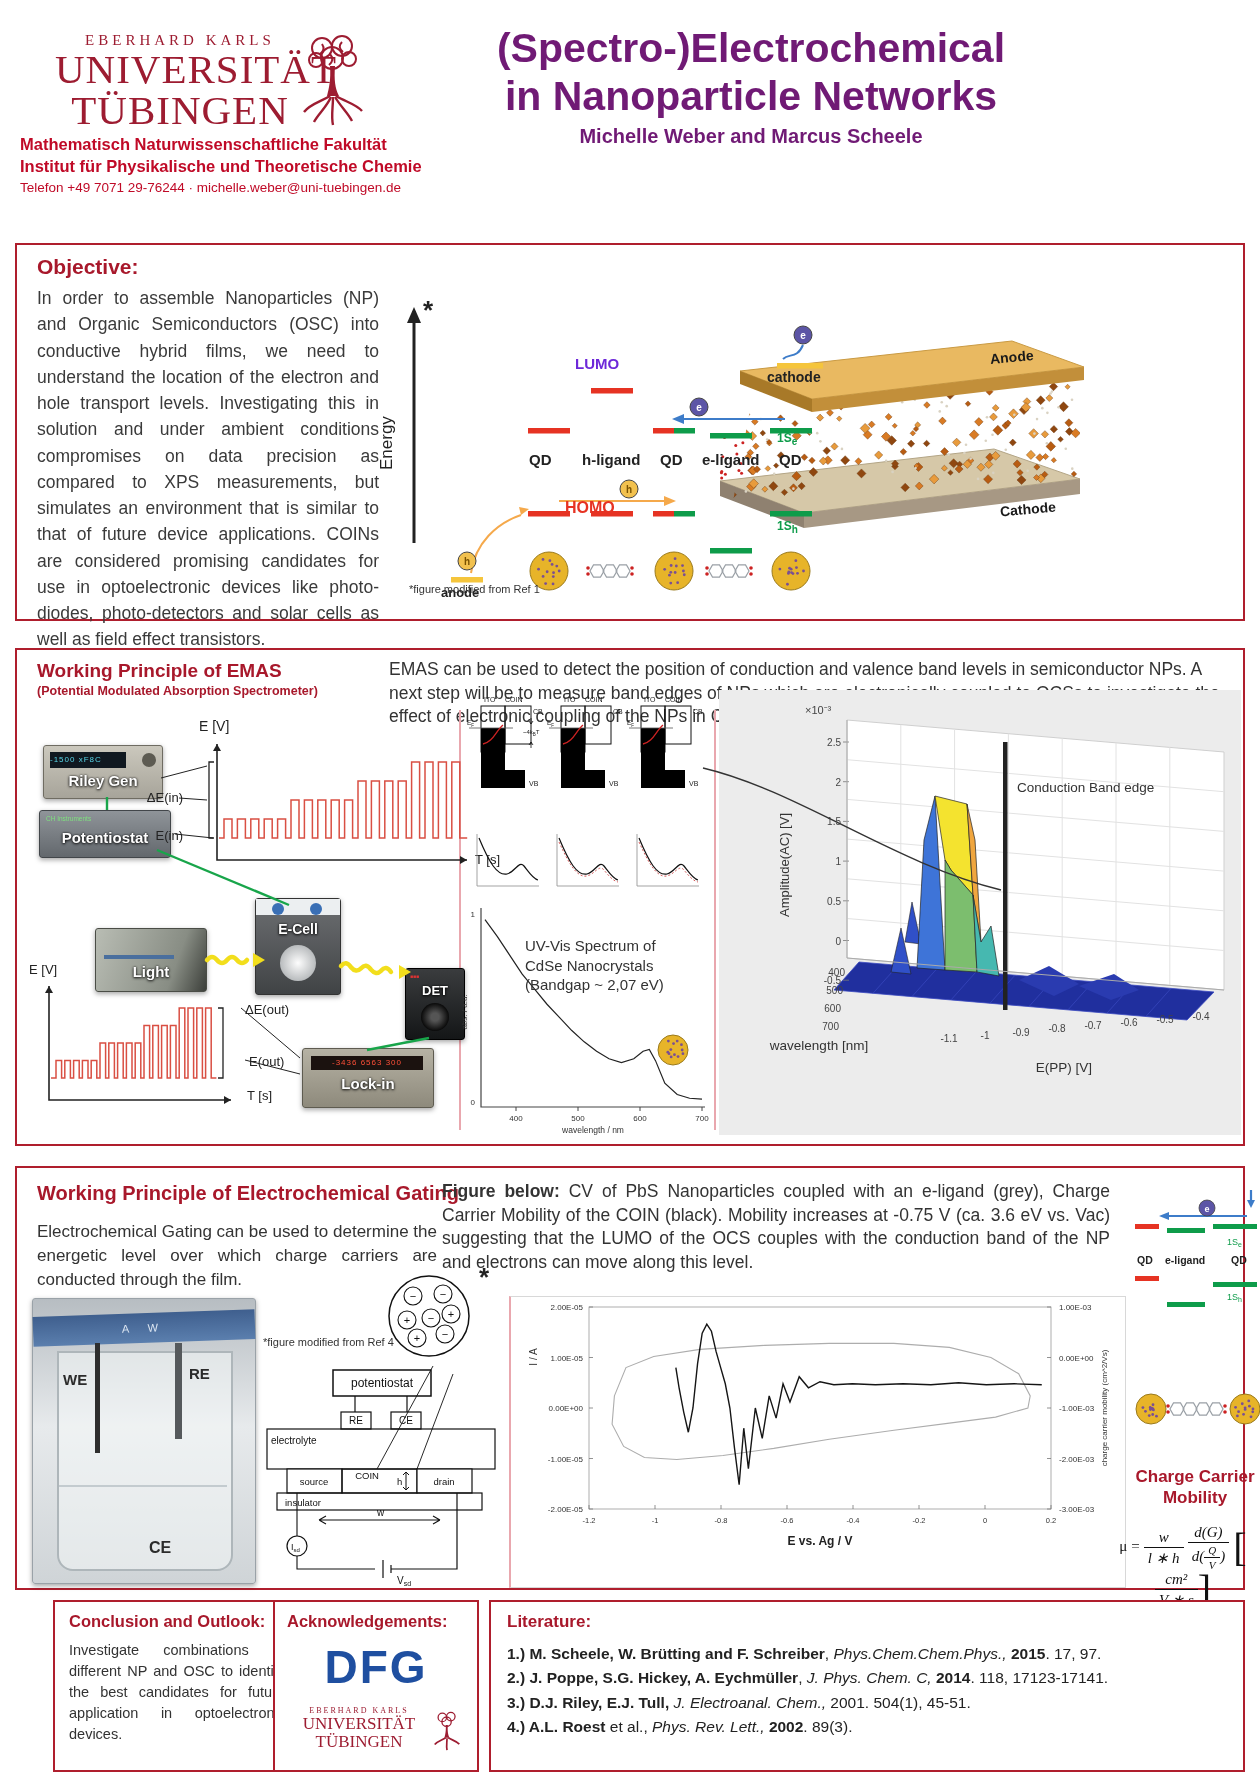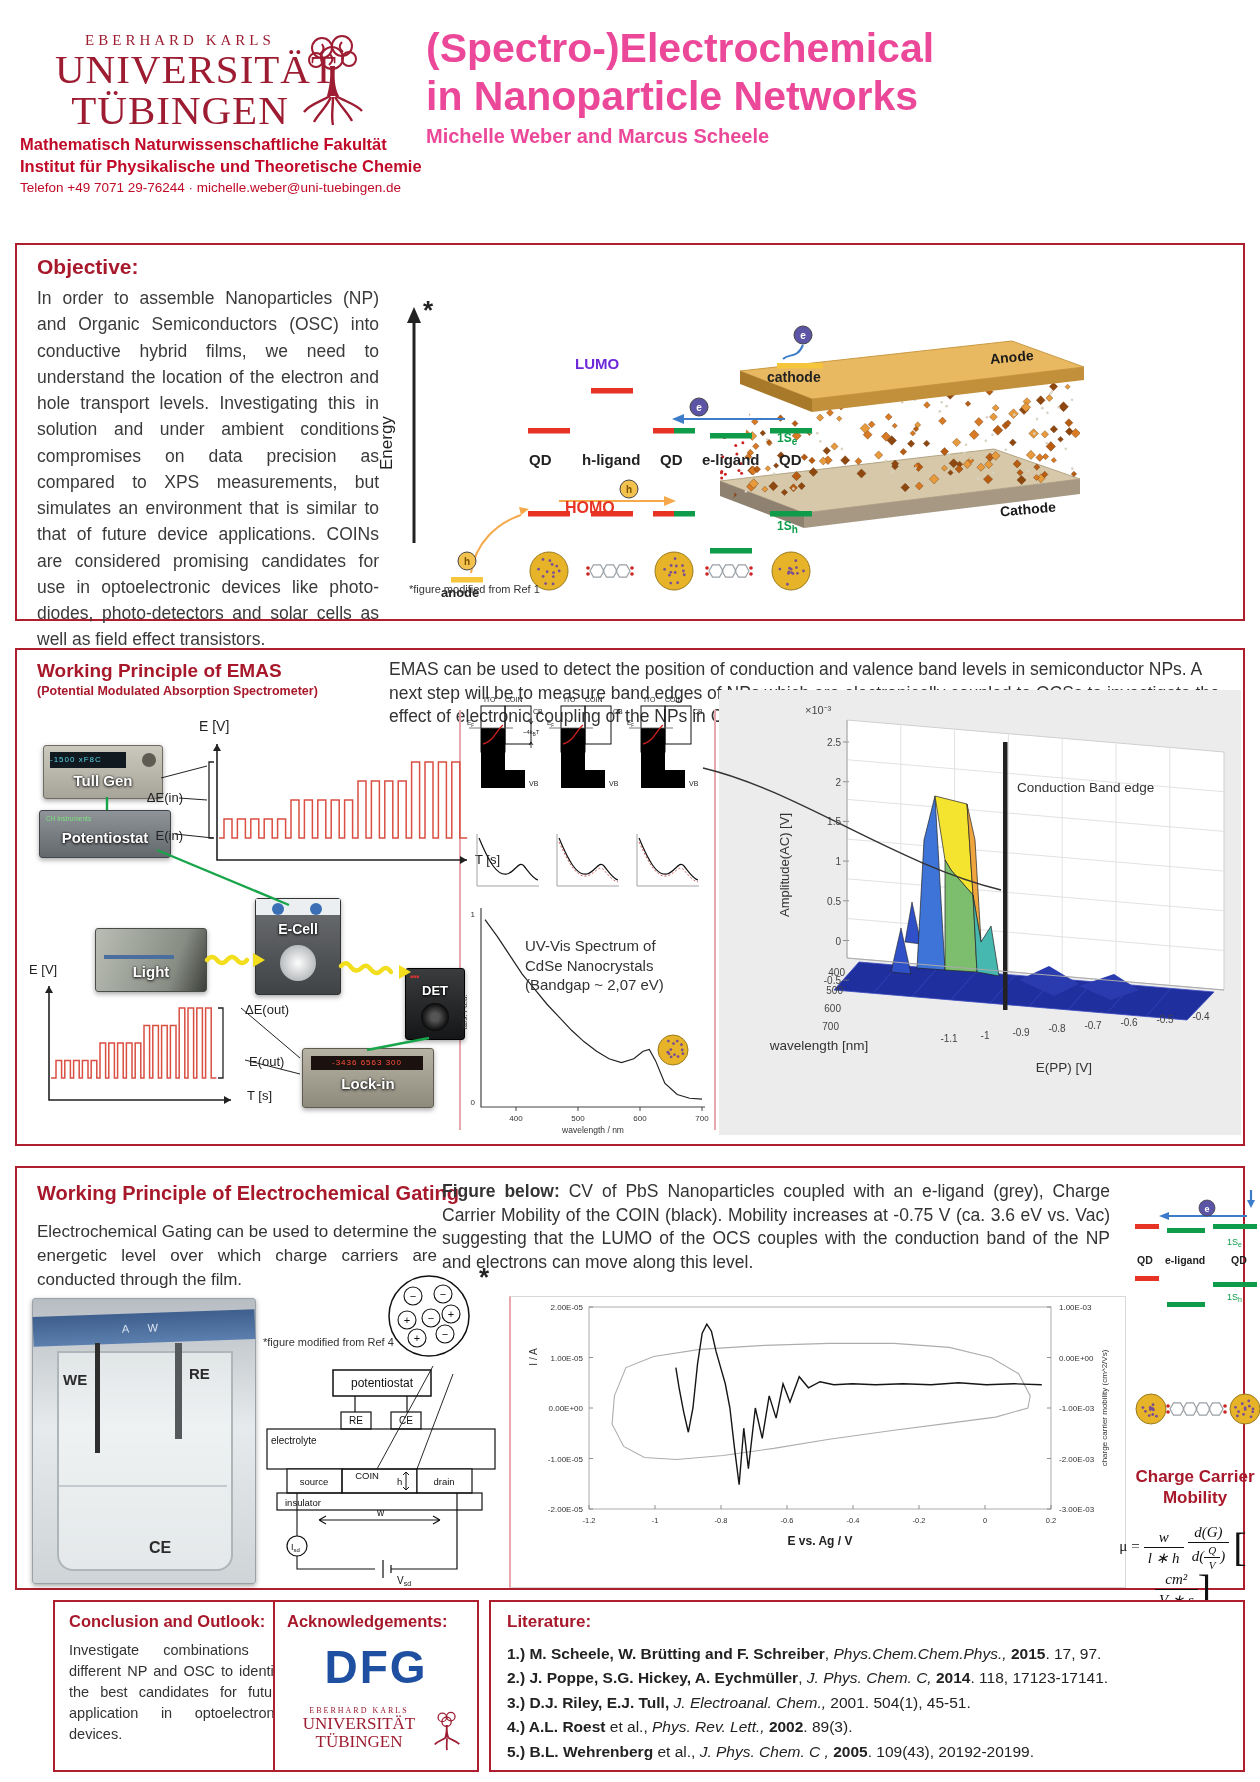--- a/index.html
+++ b/index.html
@@ -48,21 +48,21 @@
         <path d="M33,67 C33,78 31,86 33,95"></path>
           <path d="M35,67 C41,77 48,83 52,91"></path>
         <path d="M36,66 C46,72 56,74 62,81"></path>
       </g>
     </svg>
     <div class="abs" style="left:20px;top:135px;width:420px;">
       <div style="font-size:16.5px;font-weight:bold;color:#C00A27;">Mathematisch Naturwissenschaftliche Fakultät</div>
       <div style="font-size:16.5px;font-weight:bold;color:#C00A27;margin-top:3px;">Institut für Physikalische und Theoretische Chemie</div>
       <div style="font-size:13.5px;color:#C00A27;margin-top:4px;">Telefon +49 7071 29-76244 · michelle.weber@uni-tuebingen.de</div>
     </div>
-    <div class="abs" style="left:426px;top:24px;width:700px;color:#ec4899;">
+    <div class="abs" style="left:401px;top:24px;width:700px;text-align:center;color:#701a75;">
       <div style="font-size:41px;font-weight:bold;line-height:1.18;">(Spectro-)Electrochemical</div>
       <div style="font-size:41px;font-weight:bold;line-height:1.18;">in Nanoparticle Networks</div>
       <div style="font-size:20px;font-weight:bold;margin-top:4px;">Michelle Weber and Marcus Scheele</div>
     </div>
   </div>
 
   <div class="box" style="left:15px;top:243px;width:1230px;height:378px;">
     <h2 class="rh abs" style="left:20px;top:10px;font-size:21px;">Objective:</h2>
     <p class="just abs" style="left:20px;top:40px;width:342px;font-size:17.5px;line-height:1.5;">In order to assemble Nanoparticles (NP) and Organic Semiconductors (OSC) into conductive hybrid films, we need to understand the location of the electron and hole transport levels. Investigating this in solution and under ambient conditions compromises on data precision as compared to XPS measurements, but simulates an environment that is similar to that of future device applications. COINs are considered promising candidates for use in optoelectronic devices like photo-diodes, photo-detectors and solar cells as well as field effect transistors.</p>
 
@@ -379,21 +379,21 @@
     <h2 class="rh abs" style="left:20px;top:10px;font-size:19px;">Working Principle of EMAS</h2>
     <div class="rh abs" style="left:20px;top:34px;font-size:12.5px;">(Potential Modulated Absorption Spectrometer)</div>
     <p class="abs" style="left:372px;top:8px;width:845px;font-size:17.5px;line-height:1.35;color:#333;">EMAS can be used to detect the position of conduction and valence band levels in semiconductor NPs. A next step will be to measure band edges of NPs which are electronically coupled to OCSs to investigate the effect of electronic coupling of the NPs in COINs.</p>
 
     <div class="abs" style="left:442px;top:60px;width:1.5px;height:420px;background:#E9A7AE;"></div>
     <div class="abs" style="left:697px;top:60px;width:1.5px;height:420px;background:#E9A7AE;"></div>
 
     <div class="photo" style="left:26px;top:95px;width:118px;height:52px;background:linear-gradient(#cbc8bd,#a7a49a);border:1px solid #6f6c62;">
       <div class="abs" style="left:6px;top:6px;width:76px;height:16px;background:#101820;color:#58D6E8;font-size:8px;line-height:16px;letter-spacing:1px;">-1500  xF8C</div>
       <div class="abs" style="right:6px;top:7px;width:14px;height:14px;border-radius:50%;background:#5d5b52;"></div>
-      <span class="plabel" style="top:26px;font-size:15px;">Tull Gen</span>
+      <span class="plabel" style="top:26px;font-size:15px;">Riley Gen</span>
     </div>
     <div class="photo" style="left:22px;top:160px;width:130px;height:46px;background:linear-gradient(#8f9499,#63686d);border:1px solid #42464a;">
       <div class="abs" style="left:6px;top:4px;font-size:6.5px;color:#7fe07f;">CH Instruments</div>
       <span class="plabel" style="top:18px;font-size:15px;">Potentiostat</span>
     </div>
     <div class="photo" style="left:78px;top:278px;width:110px;height:62px;background:linear-gradient(110deg,#b9bdb4,#888d84 70%,#3c3f3a);border:1px solid #4a4d46;">
       <div class="abs" style="left:8px;top:26px;width:70px;height:4px;background:#4a6f9e;"></div>
       <span class="plabel" style="top:34px;font-size:15px;">Light</span>
     </div>
     <div class="photo" style="left:238px;top:248px;width:84px;height:95px;background:linear-gradient(#6d6f72,#404345);border:1px solid #333;">
@@ -822,17 +822,16 @@
     </svg>
   </div>
 
   <div class="box" style="left:489px;top:1600px;width:756px;height:172px;">
     <h3 class="rh abs" style="left:16px;top:10px;font-size:17px;">Literature:</h3>
     <div id="lit-list" class="abs" style="left:16px;top:40px;width:724px;font-size:15.5px;line-height:1.58;color:#222;">
         <div><span style="font-weight: bold;">1.) M. Scheele, W. Brütting and F. Schreiber</span><span>, </span><span style="font-style: italic;">Phys.Chem.Chem.Phys., </span><span style="font-weight: bold;">2015</span><span>. 17, 97.</span></div>
         <div><span style="font-weight: bold;">2.) J. Poppe, S.G. Hickey, A. Eychmüller</span><span>, </span><span style="font-style: italic;">J. Phys. Chem. C, </span><span style="font-weight: bold;">2014</span><span>. 118, 17123-17141.</span></div>
         <div><span style="font-weight: bold;">3.) D.J. Riley, E.J. Tull, </span><span style="font-style: italic;">J. Electroanal. Chem., </span><span style="font-weight: normal;">2001</span><span>. 504(1), 45-51.</span></div>
         <div><span style="font-weight: bold;">4.) A.L. Roest </span><span>et al., </span><span style="font-style: italic;">Phys. Rev. Lett., </span><span style="font-weight: bold;">2002</span><span>. 89(3).</span></div>
-        <div><span style="font-weight: bold;">5.) B.L. Wehrenberg </span><span>et al., </span><span style="font-style: italic;">J. Phys. Chem. C , </span><span style="font-weight: bold;">2005</span><span>. 109(43), 20192-20199.</span></div>
       </div>
   </div>
 
 </div>
 
 </body></html>

